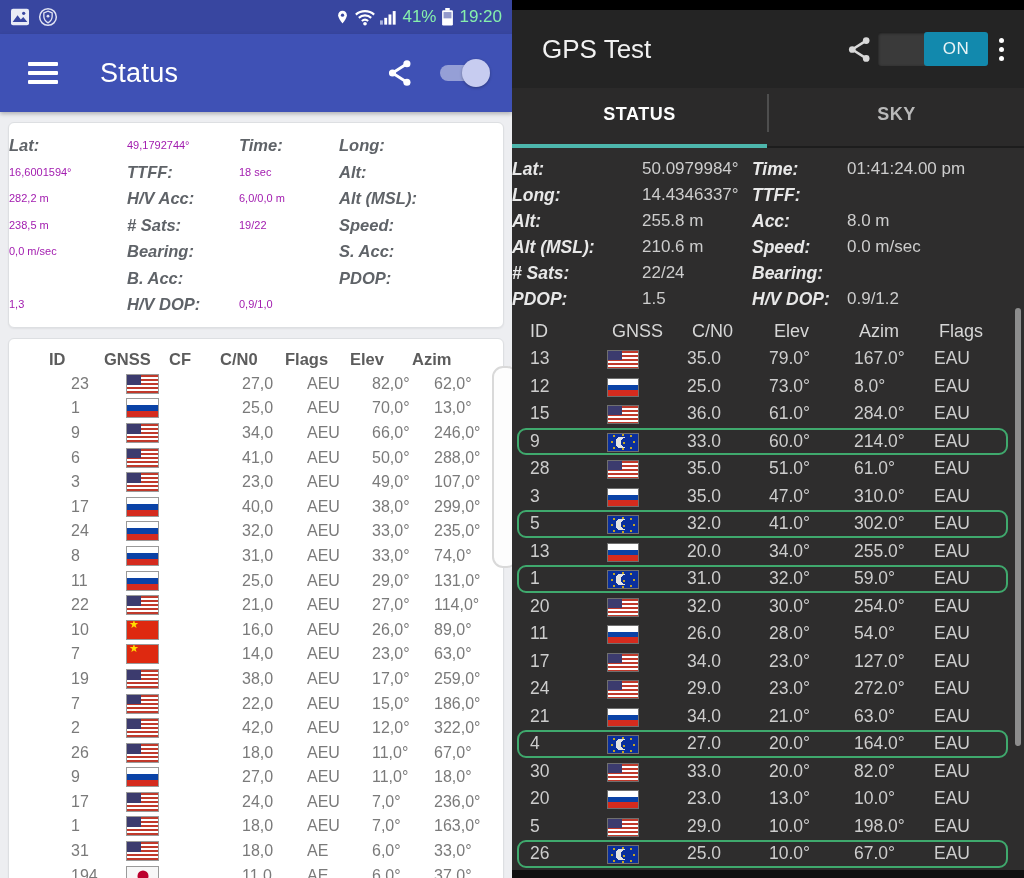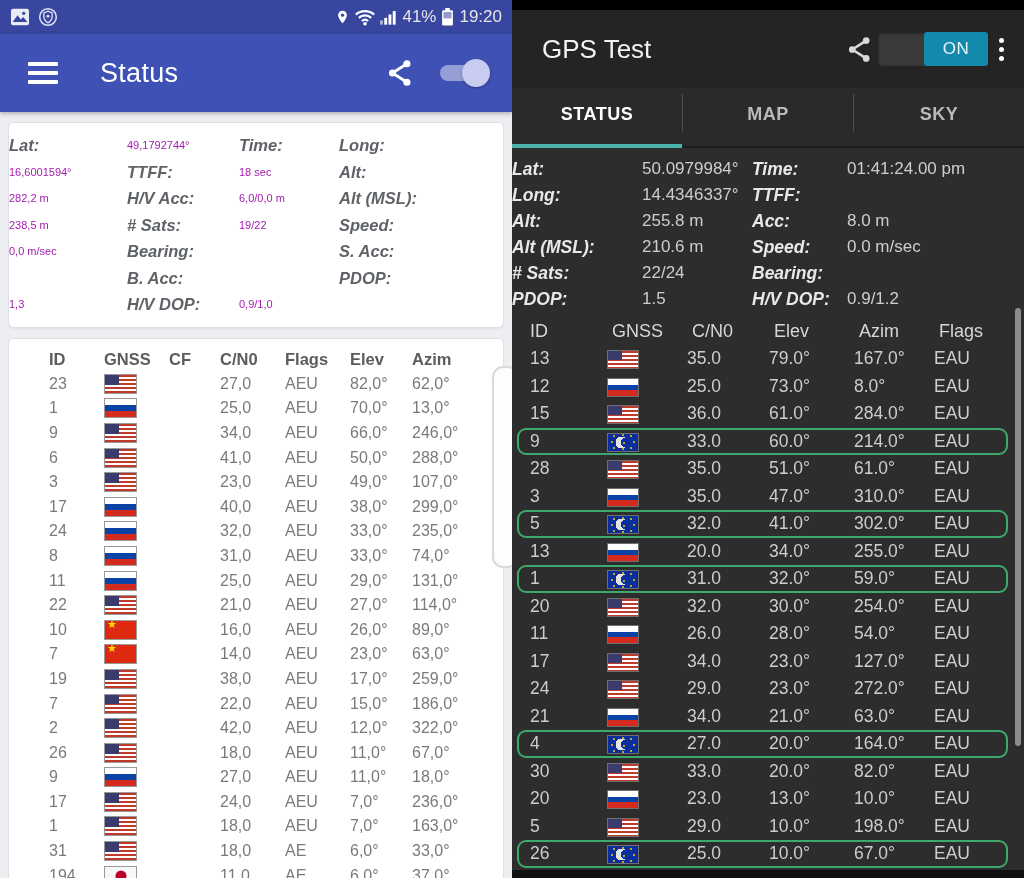--- a/index.html
+++ b/index.html
@@ -5,37 +5,37 @@
   html,body{margin:0;padding:0;background:#000;}
   .stage{position:relative;width:1024px;height:878px;overflow:hidden;
          font-family:"Liberation Sans","DejaVu Sans",sans-serif;-webkit-font-smoothing:antialiased;}
   .screen{position:absolute;top:0;height:878px;width:512px;overflow:hidden;}
   .screen.left{left:0;background:#edeef1;}
   .screen.right{left:512px;background:#2e2d2d;}
 
   
   .l-statusbar{height:34px;background:#3846a0;display:flex;align-items:center;padding:0 10px;color:#fff;}
   .l-sb-left{display:flex;align-items:center;gap:8px;}
-  .l-sb-right{margin-left:auto;display:flex;align-items:center;gap:5px;font-size:17px;color:#e5e5e5;}
+  .l-sb-right{margin-left:auto;display:flex;align-items:center;gap:5px;font-size:17px;color:#86efac;}
   .l-appbar{height:78px;background:#3f51b5;display:flex;align-items:center;padding:0 28px;box-shadow:0 2px 4px rgba(0,0,0,.25);}
   .hamburger{width:30px;display:flex;flex-direction:column;gap:5px;cursor:pointer;}
   .hamburger i{height:4px;background:#fff;border-radius:1px;display:block;}
   .l-title{color:#fff;font-size:27px;font-weight:500;margin-left:42px;letter-spacing:.3px;}
   .l-actions{margin-left:auto;display:flex;align-items:center;gap:26px;}
   .switch-l{position:relative;width:44px;height:18px;}
   .switch-l .track{position:absolute;left:0;top:1px;width:40px;height:16px;border-radius:9px;background:rgba(255,255,255,.45);}
   .switch-l .thumb{position:absolute;right:-6px;top:-5px;width:28px;height:28px;border-radius:50%;background:#c7ccf0;box-shadow:0 1px 3px rgba(0,0,0,.3);}
   .card{background:#fff;border:1px solid #dddfe2;border-radius:6px;margin:10px 8px 0 8px;box-shadow:0 1px 2px rgba(0,0,0,.06);}
   .gps-grid{display:grid;grid-template-columns:118px 112px 100px 1fr;padding:9px 4px 9px 0;}
   .g-lbl{font-weight:bold;color:#5f6368;text-align:left;padding-right:12px;font-size:16.5px;line-height:26.5px;white-space:nowrap;font-style:italic;}
   .g-val{color:#a21caf;font-size:11px;line-height:26.5px;white-space:nowrap;}
   .l-table{padding:7px 0 0 0;min-height:560px;}
   .l-thead,.l-row{display:grid;grid-template-columns:55px 65px 51px 65px 65px 62px 1fr;padding-left:40px;align-items:center;}
   .l-thead span{font-weight:bold;color:#5c5c5c;font-size:16.5px;line-height:26px;}
-  .l-row{height:24.6px;}
+  .l-row{height:24.6px;margin-left:22px;}
   .l-row span{color:#7a7a7a;font-size:16px;white-space:nowrap;}
   .scroll-pill{position:absolute;left:492px;top:366px;width:22px;height:198px;background:#fdfdfd;
                border:2px solid #d9d9d9;border-radius:11px;}
 
   
   .flag{display:inline-block;width:33px;height:20px;border:1px solid #9a9a9a;box-sizing:border-box;position:relative;overflow:hidden;vertical-align:middle;background:#fff;}
   .flag.us{background:repeating-linear-gradient(180deg,#c0392b 0 2px,#fff 2px 4px);}
   .flag.us::before{content:"";position:absolute;top:0;left:0;width:46%;height:55%;background:#3c3b6e;}
   .flag.ru{background:linear-gradient(180deg,#fff 0 34%,#0a42a6 34% 67%,#d52b1e 67%);}
   .flag.cn{background:#de2910;}
@@ -419,21 +419,20 @@
             <i></i>
             <i></i>
             <i></i>
           </div>
       </div>
     </div>
 
     <div class="r-tabs" id="right-tabs">
         <div class="tab active"><span class="tab-label">STATUS</span><div class="tab-underline"></div></div>
         <div class="tab-div"></div>
-        <div class="tab"><span class="tab-label">MAP</span></div>
         <div class="tab-div"></div>
         <div class="tab"><span class="tab-label">SKY</span></div>
       </div>
 
     <div class="r-gps" id="right-gps">
         <span class="g-lbl">Lat:</span>
         <span class="g-val">50.0979984°</span>
         <span class="g-lbl">Time:</span>
         <span class="g-val">01:41:24.00 pm</span>
         <span class="g-lbl">Long:</span>

